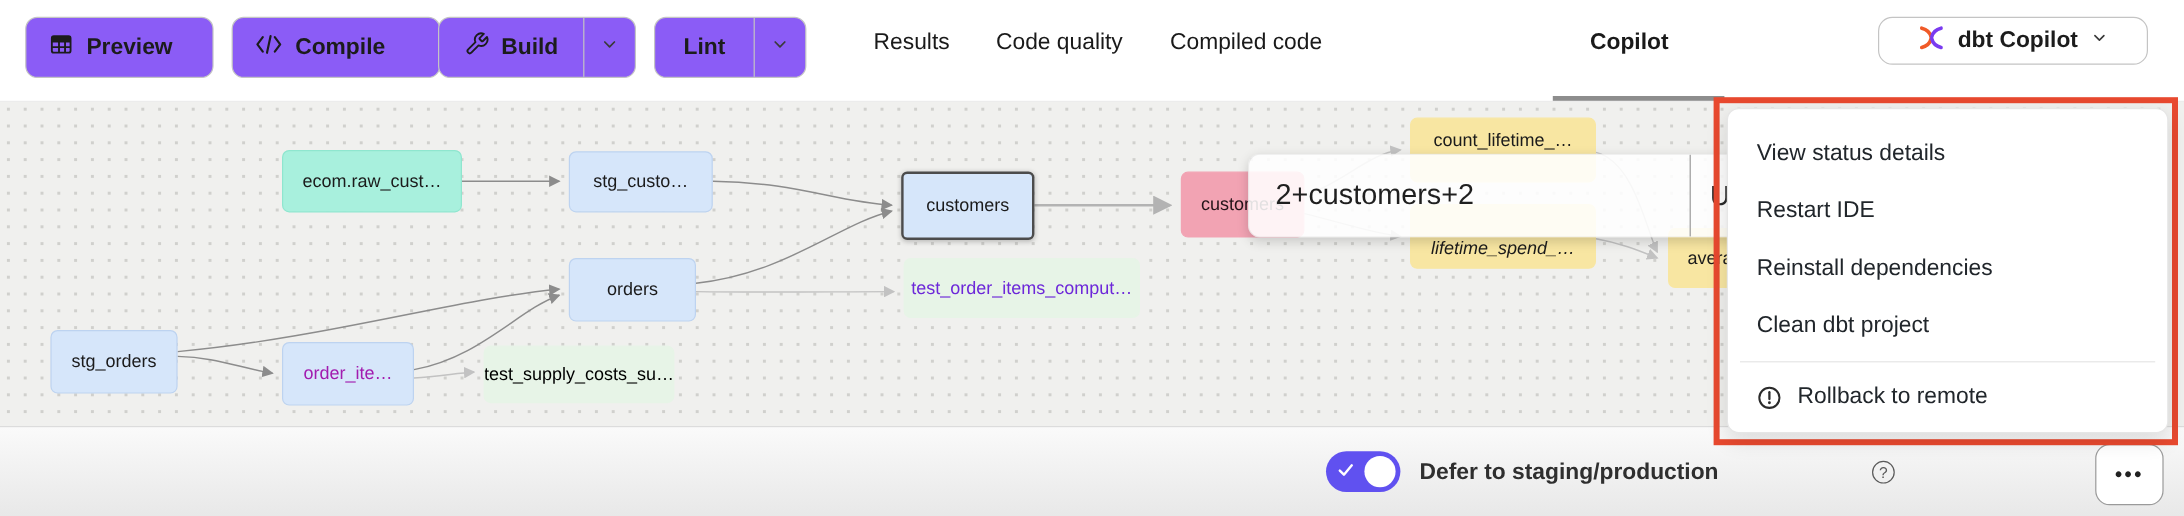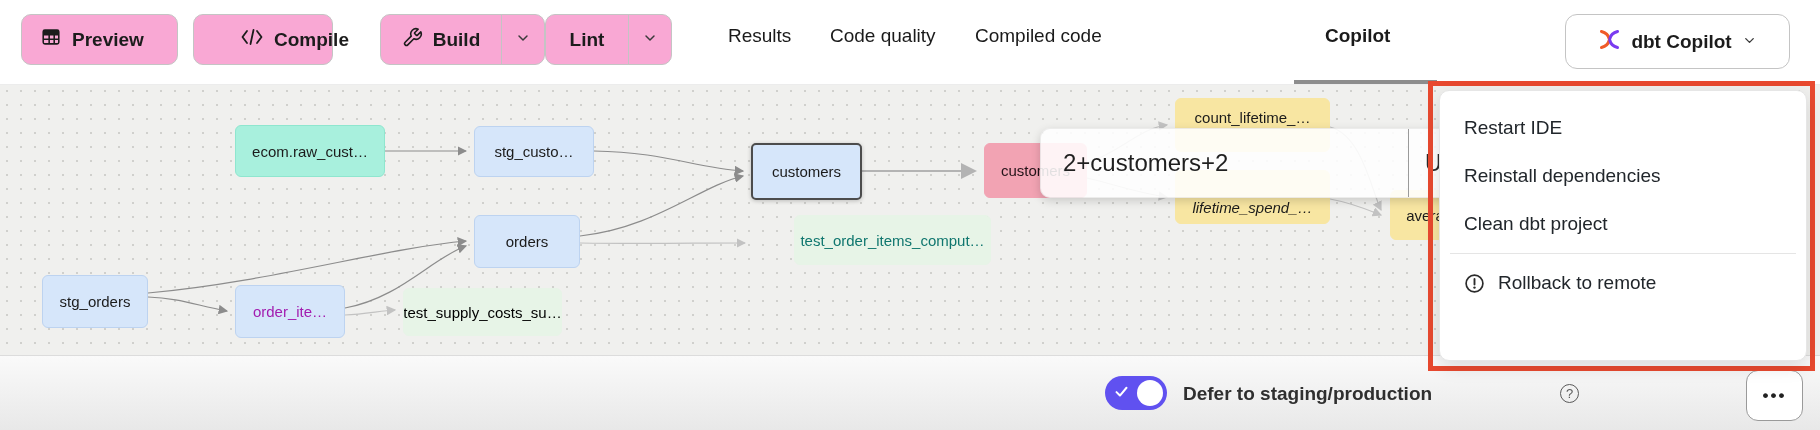--- a/index.html
+++ b/index.html
@@ -2,31 +2,31 @@
 <html><head>
 <meta charset="utf-8">
 <style>
   html,body{margin:0;padding:0;background:#ffffff;}
   #app{position:relative;width:1820px;height:430px;overflow:hidden;
        font-family:"Liberation Sans","DejaVu Sans",sans-serif;color:#1c1c1c;}
 
   
   .topbar{position:absolute;left:0;top:0;width:1820px;height:84px;background:#ffffff;
           border-bottom:1px solid #ececec;z-index:20;}
-  .tbtn{position:absolute;top:14px;height:51px;background:#f9a8d4;border:1.3px solid #c4c4c4;
+  .tbtn{position:absolute;top:14px;height:51px;background:#8b5cf6;border:1.3px solid #c4c4c4;
         border-radius:10px;display:flex;align-items:center;box-sizing:border-box;cursor:pointer;}
   .tbtn .sec{display:flex;align-items:center;justify-content:center;gap:10px;height:100%;
              padding:0 18px;font-size:19px;font-weight:600;color:#1c1c1c;}
   .tbtn .chev-sec{border-left:1px solid #c4c4c4;padding:0 13px;display:flex;align-items:center;height:100%;}
   .icon-svg{display:block;}
 
   .tab{position:absolute;top:25px;font-size:19px;font-weight:500;color:#1a1a1a;cursor:pointer;white-space:nowrap;}
   .tab-underline{position:absolute;left:1294px;top:80px;width:143px;height:4px;background:#8d8d8d;}
 
-  .copilot{position:absolute;left:1565px;top:14px;width:225px;height:55px;background:#fff;
+  .copilot{position:absolute;left:1565px;top:14px;width:225px;height:40px;background:#fff;
            border:1.3px solid #c4c4c4;border-radius:12px;display:flex;align-items:center;
            justify-content:center;gap:10px;font-size:19px;font-weight:600;box-sizing:border-box;cursor:pointer;}
 
   
   .canvas{position:absolute;left:0;top:84px;width:1820px;height:271px;background:#f0f0ee;
           background-image:radial-gradient(#d0d0cd 1.2px,transparent 1.3px);
           background-size:14px 14px;z-index:1;}
   #edges{position:absolute;left:0;top:0;z-index:1;}
   .edge-normal{fill:none;stroke:#8c8c8c;stroke-width:1.2px;}
   .edge-faint{fill:none;stroke:#c2c2c2;stroke-width:1.2px;}
@@ -113,21 +113,21 @@
     <div class="selector-box">
       <div class="sel-text">2+customers+2</div>
       <div class="update-btn">Update graph</div>
     </div>
   <div class="node" style="left: 235px; top: 41px; width: 150px; height: 52px; background: rgb(168, 240, 221); border: 1px solid rgb(143, 230, 207); color: rgb(27, 27, 27);">ecom.raw_cust…</div>
       <div class="node" style="left: 474px; top: 42px; width: 120px; height: 51px; background: rgb(214, 230, 250); border: 1px solid rgb(189, 211, 240); color: rgb(27, 27, 27);">stg_custo…</div>
       <div class="node selected" style="left: 751px; top: 59px; width: 111px; height: 57px; background: rgb(214, 230, 250); color: rgb(27, 27, 27);">customers</div>
       <div class="node" style="left: 474px; top: 131px; width: 106px; height: 53px; background: rgb(214, 230, 250); border: 1px solid rgb(189, 211, 240); color: rgb(27, 27, 27);">orders</div>
       <div class="node" style="left: 42px; top: 191px; width: 106px; height: 53px; background: rgb(214, 230, 250); border: 1px solid rgb(189, 211, 240); color: rgb(27, 27, 27);">stg_orders</div>
       <div class="node" style="left: 235px; top: 201px; width: 110px; height: 53px; background: rgb(214, 230, 250); border: 1px solid rgb(189, 211, 240); color: #a21caf;">order_ite…</div>
-      <div class="node" style="left: 753px; top: 131px; width: 197px; height: 50px; background: rgb(231, 244, 231); border: 1px solid rgb(231, 244, 231); color: #0f766e; margin-left: 41px;">test_order_items_comput…</div>
+      <div class="node" style="left: 753px; top: 131px; width: 197px; height: 50px; background: rgb(231, 244, 231); border: 1px solid rgb(231, 244, 231); color: #6d28d9;">test_order_items_comput…</div>
       <div class="node" style="left: 403px; top: 204px; width: 159px; height: 48px; background: rgb(231, 244, 231); border: 1px solid rgb(231, 244, 231); color: #000000;">test_supply_costs_su…</div>
       <div class="node" style="left: 984px; top: 59px; width: 103px; height: 55px; background: rgb(242, 163, 179); border: 1px solid rgb(242, 163, 179); color: rgb(35, 19, 24);">customers</div>
       <div class="node label-high" style="left: 1175px; top: 14px; width: 155px; height: 54px; background: rgb(248, 230, 162); border: 1px solid rgb(248, 230, 162); color: rgb(27, 27, 27);">count_lifetime_…</div>
       <div class="node label-low" style="left: 1175px; top: 86px; width: 155px; height: 54px; background: rgb(248, 230, 162); border: 1px solid rgb(248, 230, 162); color: rgb(27, 27, 27);">lifetime_spend_…</div>
       <div class="node" style="left: 1390px; top: 106px; width: 110px; height: 50px; background: rgb(248, 230, 162); border: 1px solid rgb(248, 230, 162); color: rgb(27, 27, 27);">average_…</div>
     </div>
 
   <div class="topbar">
 
     <div class="tbtn" style="left:21px;width:157px;">
@@ -136,34 +136,34 @@
           <svg width="22" height="22" viewBox="0 0 24 24" fill="none" stroke="#1c1c1c" stroke-width="1.7">
             <rect x="3.5" y="4.5" width="17" height="15" rx="1.8"></rect>
             <path d="M3.5 9.5 H20.5 M3.5 14.5 H20.5 M10 9.5 V19.5 M15.5 9.5 V19.5"></path>
             <rect x="3.5" y="4.5" width="17" height="5" fill="#1c1c1c" stroke="none"></rect>
           </svg>
         </span>
         <span>Preview</span>
       </div>
     </div>
 
-    <div class="tbtn" style="left:193px;width:140px;padding-left:28px;">
+    <div class="tbtn" style="left:193px;width:174px;">
       <div class="sec">
         <span class="icon-svg">
           <svg width="24" height="20" viewBox="0 0 24 20" fill="none" stroke="#1c1c1c" stroke-width="1.8" stroke-linecap="round" stroke-linejoin="round">
             <path d="M7 4 L2.5 10 L7 16"></path>
             <path d="M17 4 L21.5 10 L17 16"></path>
             <path d="M13.5 3 L10.5 17"></path>
           </svg>
         </span>
         <span>Compile</span>
       </div>
     </div>
 
-    <div class="tbtn" style="left:365px;width:165px;margin-left:15px;">
+    <div class="tbtn" style="left:365px;width:165px;">
       <div class="sec" style="flex:1;">
         <span class="icon-svg">
           <svg width="21" height="21" viewBox="0 0 24 24" fill="none" stroke="#1c1c1c" stroke-width="1.8" stroke-linecap="round" stroke-linejoin="round">
             <path d="M14.7 6.3a1 1 0 0 0 0 1.4l1.6 1.6a1 1 0 0 0 1.4 0l3.77-3.77a6 6 0 0 1-7.94 7.94l-6.91 6.91a2.12 2.12 0 0 1-3-3l6.91-6.91a6 6 0 0 1 7.94-7.94l-3.76 3.76z"></path>
           </svg>
         </span>
         <span>Build</span>
       </div>
       <div class="chev-sec">
         <span class="icon-svg">
@@ -220,20 +220,21 @@
       </span>
       <span class="knob"></span>
     </div>
     <span class="defer-label">Defer to staging/production</span>
     <span class="help-circle">?</span>
     <div class="more-btn">•••</div>
   </div>
 
   <div class="menu-highlight" style="border-color: rgb(232, 73, 47);"></div>
   <div class="menu-panel">
+    <div class="menu-item">View status details</div>
     <div class="menu-item">Restart IDE</div>
     <div class="menu-item">Reinstall dependencies</div>
     <div class="menu-item">Clean dbt project</div>
     <div class="menu-divider"></div>
     <div class="menu-item">
       <span class="warn">
         <svg width="21" height="21" viewBox="0 0 20 20" fill="none" stroke="#2b2b2b" stroke-width="1.6">
           <circle cx="10" cy="10" r="8"></circle>
           <line x1="10" y1="5.6" x2="10" y2="11" stroke-width="1.8" stroke-linecap="round"></line>
           <circle cx="10" cy="13.9" r="1.15" fill="#2b2b2b" stroke="none"></circle>

